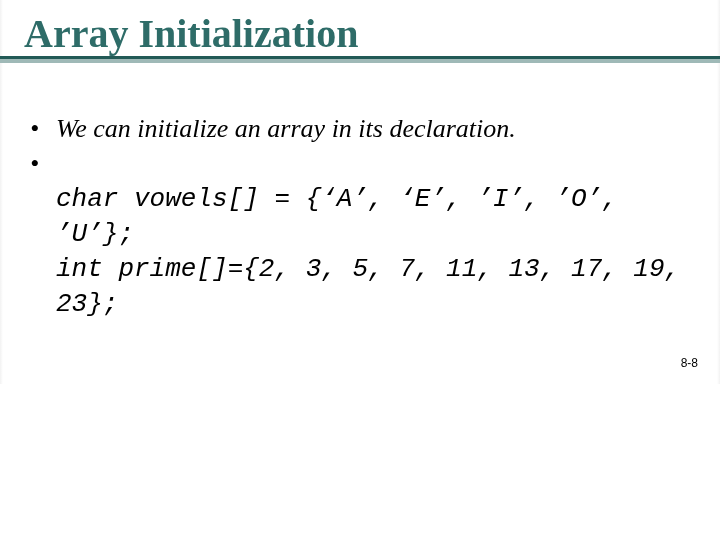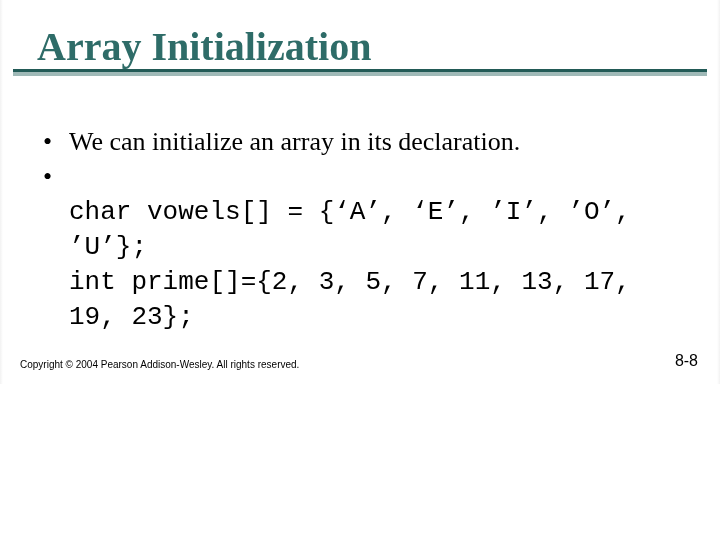--- a/index.html
+++ b/index.html
@@ -7,21 +7,21 @@
   body {
     background: #ffffff;
     font-family: "Times New Roman", Times, serif;
     color: #000;
     position: relative;
   }
   .slide {
     width: 720px;
     height: 384px;
     position: relative;
-    padding: 13px;
+    padding: 0;
   }
   .title-wrap {
     position: relative;
     padding: 12px 24px 6px 24px;
   }
   .title {
     font-size: 40px;
     font-weight: bold;
     color: #2e6c68;
     font-family: "Times New Roman", Times, serif;
@@ -40,20 +40,21 @@
   .underline .bar-light {
     position: absolute; left:0; right:0; top:3px; height:4px; background:#9fb9b7;
   }
   .content {
     padding: 50px 30px 0 30px;
   }
   ul.bullets {
     list-style: none;
     font-size: 26px;
     line-height: 1.28;
+    font-style: italic;
   }
   ul.bullets > li {
     position: relative;
     padding-left: 26px;
     margin-bottom: 2px;
   }
   ul.bullets > li::before {
     content: "•";
     position: absolute;
     left: 0;
@@ -70,21 +71,21 @@
     left: 20px;
     bottom: 14px;
     font-size: 10px;
     font-family: Arial, Helvetica, sans-serif;
     color: #000;
   }
   .pagenum {
     position: absolute;
     right: 22px;
     bottom: 14px;
-    font-size: 16px;
+    font-size: 12px;
     font-family: Arial, Helvetica, sans-serif;
     color: #000;
   }
   .edge-left, .edge-right {
     position: absolute;
     top: 0; bottom: 0; width: 3px;
     background: linear-gradient(to right, rgba(0,0,0,0.05), rgba(0,0,0,0));
   }
   .edge-right { right:0; transform: scaleX(-1);}
   .edge-left { left:0;}
@@ -110,15 +111,14 @@
         <span>We can initialize an array in its declaration.</span>
       </li>
       <li>
         <br>
         <span class="mono">char vowels[] = {‘A’, ‘E’, ’I’, ’O’, ’U’};</span><br>
         <span class="mono">int prime[]={2, 3, 5, 7, 11, 13, 17, 19, 23};</span>
       </li>
     </ul>
   </div>
 
-  <div class="footer">Copyright © 2004 Pearson Addison-Wesley. All rights reserved.</div>
   <div class="pagenum">8-8</div>
 </div>
 
 </body></html>

